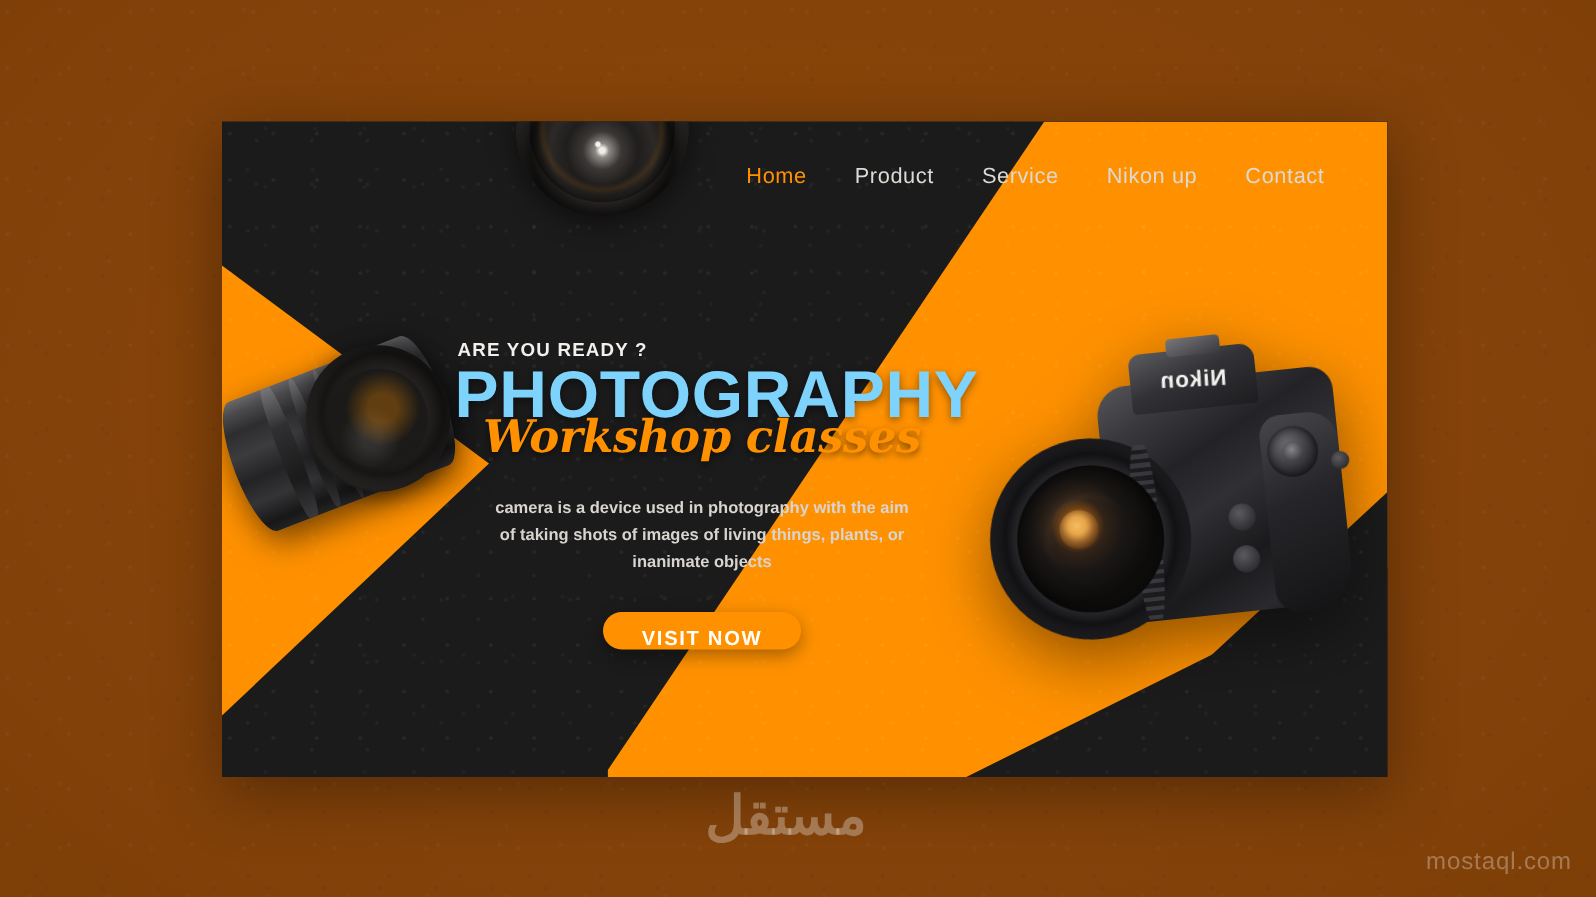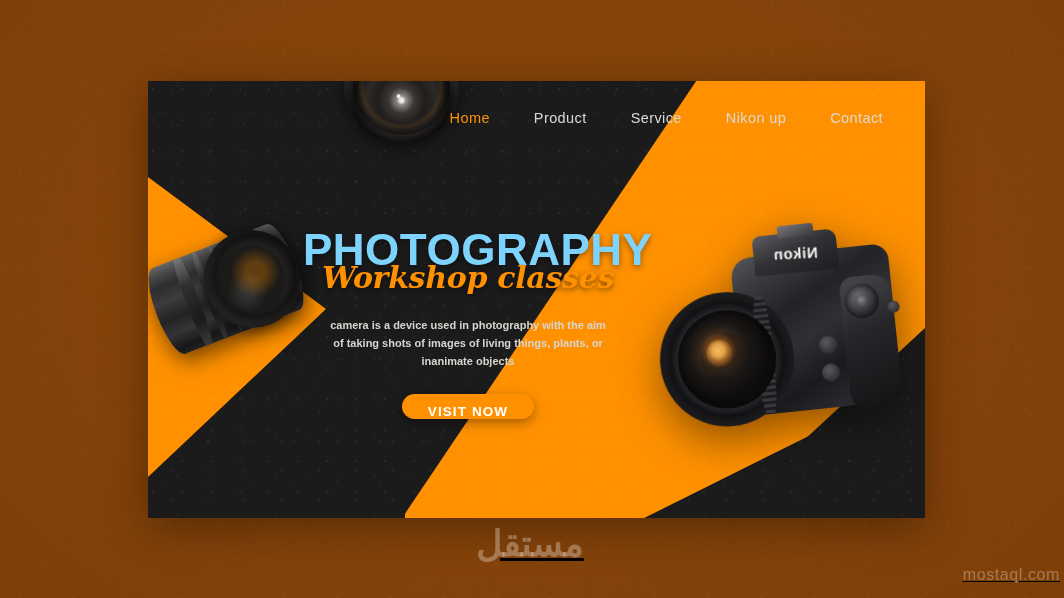--- a/index.html
+++ b/index.html
@@ -87,21 +87,21 @@
     background:
       radial-gradient(circle at 47% 60%, rgba(255,255,255,.9) 0 1.6%, transparent 3.2%),
       radial-gradient(circle at 50% 50%, transparent 52%, rgba(255,145,0,.10) 58%, transparent 64%);
     box-shadow:inset 0 0 10px rgba(0,0,0,.8);
   }
 
   
   .nav{
     position:absolute; z-index:6;
     top:29px; right:42px;
-    display:flex; align-items:center; gap:44px;
+    display:flex; align-items:center; gap:32px;
   }
   .nav a{
     color:#ddd9d4;
     font-size:14.5px;
     letter-spacing:.4px;
     text-decoration:none;
     white-space:nowrap;
   }
   .nav a.active{ color:#ff9100; }
 
@@ -296,24 +296,23 @@
     position:absolute; left:96px; top:66px;
     width:18px; height:118px;
     border-radius:6px / 50%;
     background:repeating-linear-gradient(180deg,#3e3e42 0 3px,#1c1c1f 3px 6px);
     opacity:.85;
   }
 
   
   .watermark{
     position:absolute; z-index:3;
-    left:0; right:4px; bottom:14px;
+    left:0; right:16px; bottom:14px;
     text-align:center;
     pointer-events:none;
-    text-decoration:underline;
   }
   .wm-ar{
     color:rgba(255,255,255,.30);
     font-size:36px;
     font-weight:700;
     letter-spacing:1px;
     line-height:1.1;
     direction:rtl;
   }
   .wm-en{
@@ -364,20 +363,21 @@
 
   <nav class="nav">
     <a href="#" class="active">Home</a>
     <a href="#">Product</a>
     <a href="#">Service</a>
     <a href="#">Nikon up</a>
     <a href="#">Contact</a>
   </nav>
 
   <div class="copy">
+    <div class="eyebrow">ARE YOU READY ?</div>
     <h1 class="headline">PHOTOGRAPHY</h1>
     <div class="script">Workshop classes</div>
     <p class="blurb">camera is a device used in photography with the aim of taking shots of images of living things, plants, or inanimate objects</p>
     <div class="cta-wrap">
       <button class="cta">VISIT NOW</button>
     </div>
   </div>
 
 </section>
 

